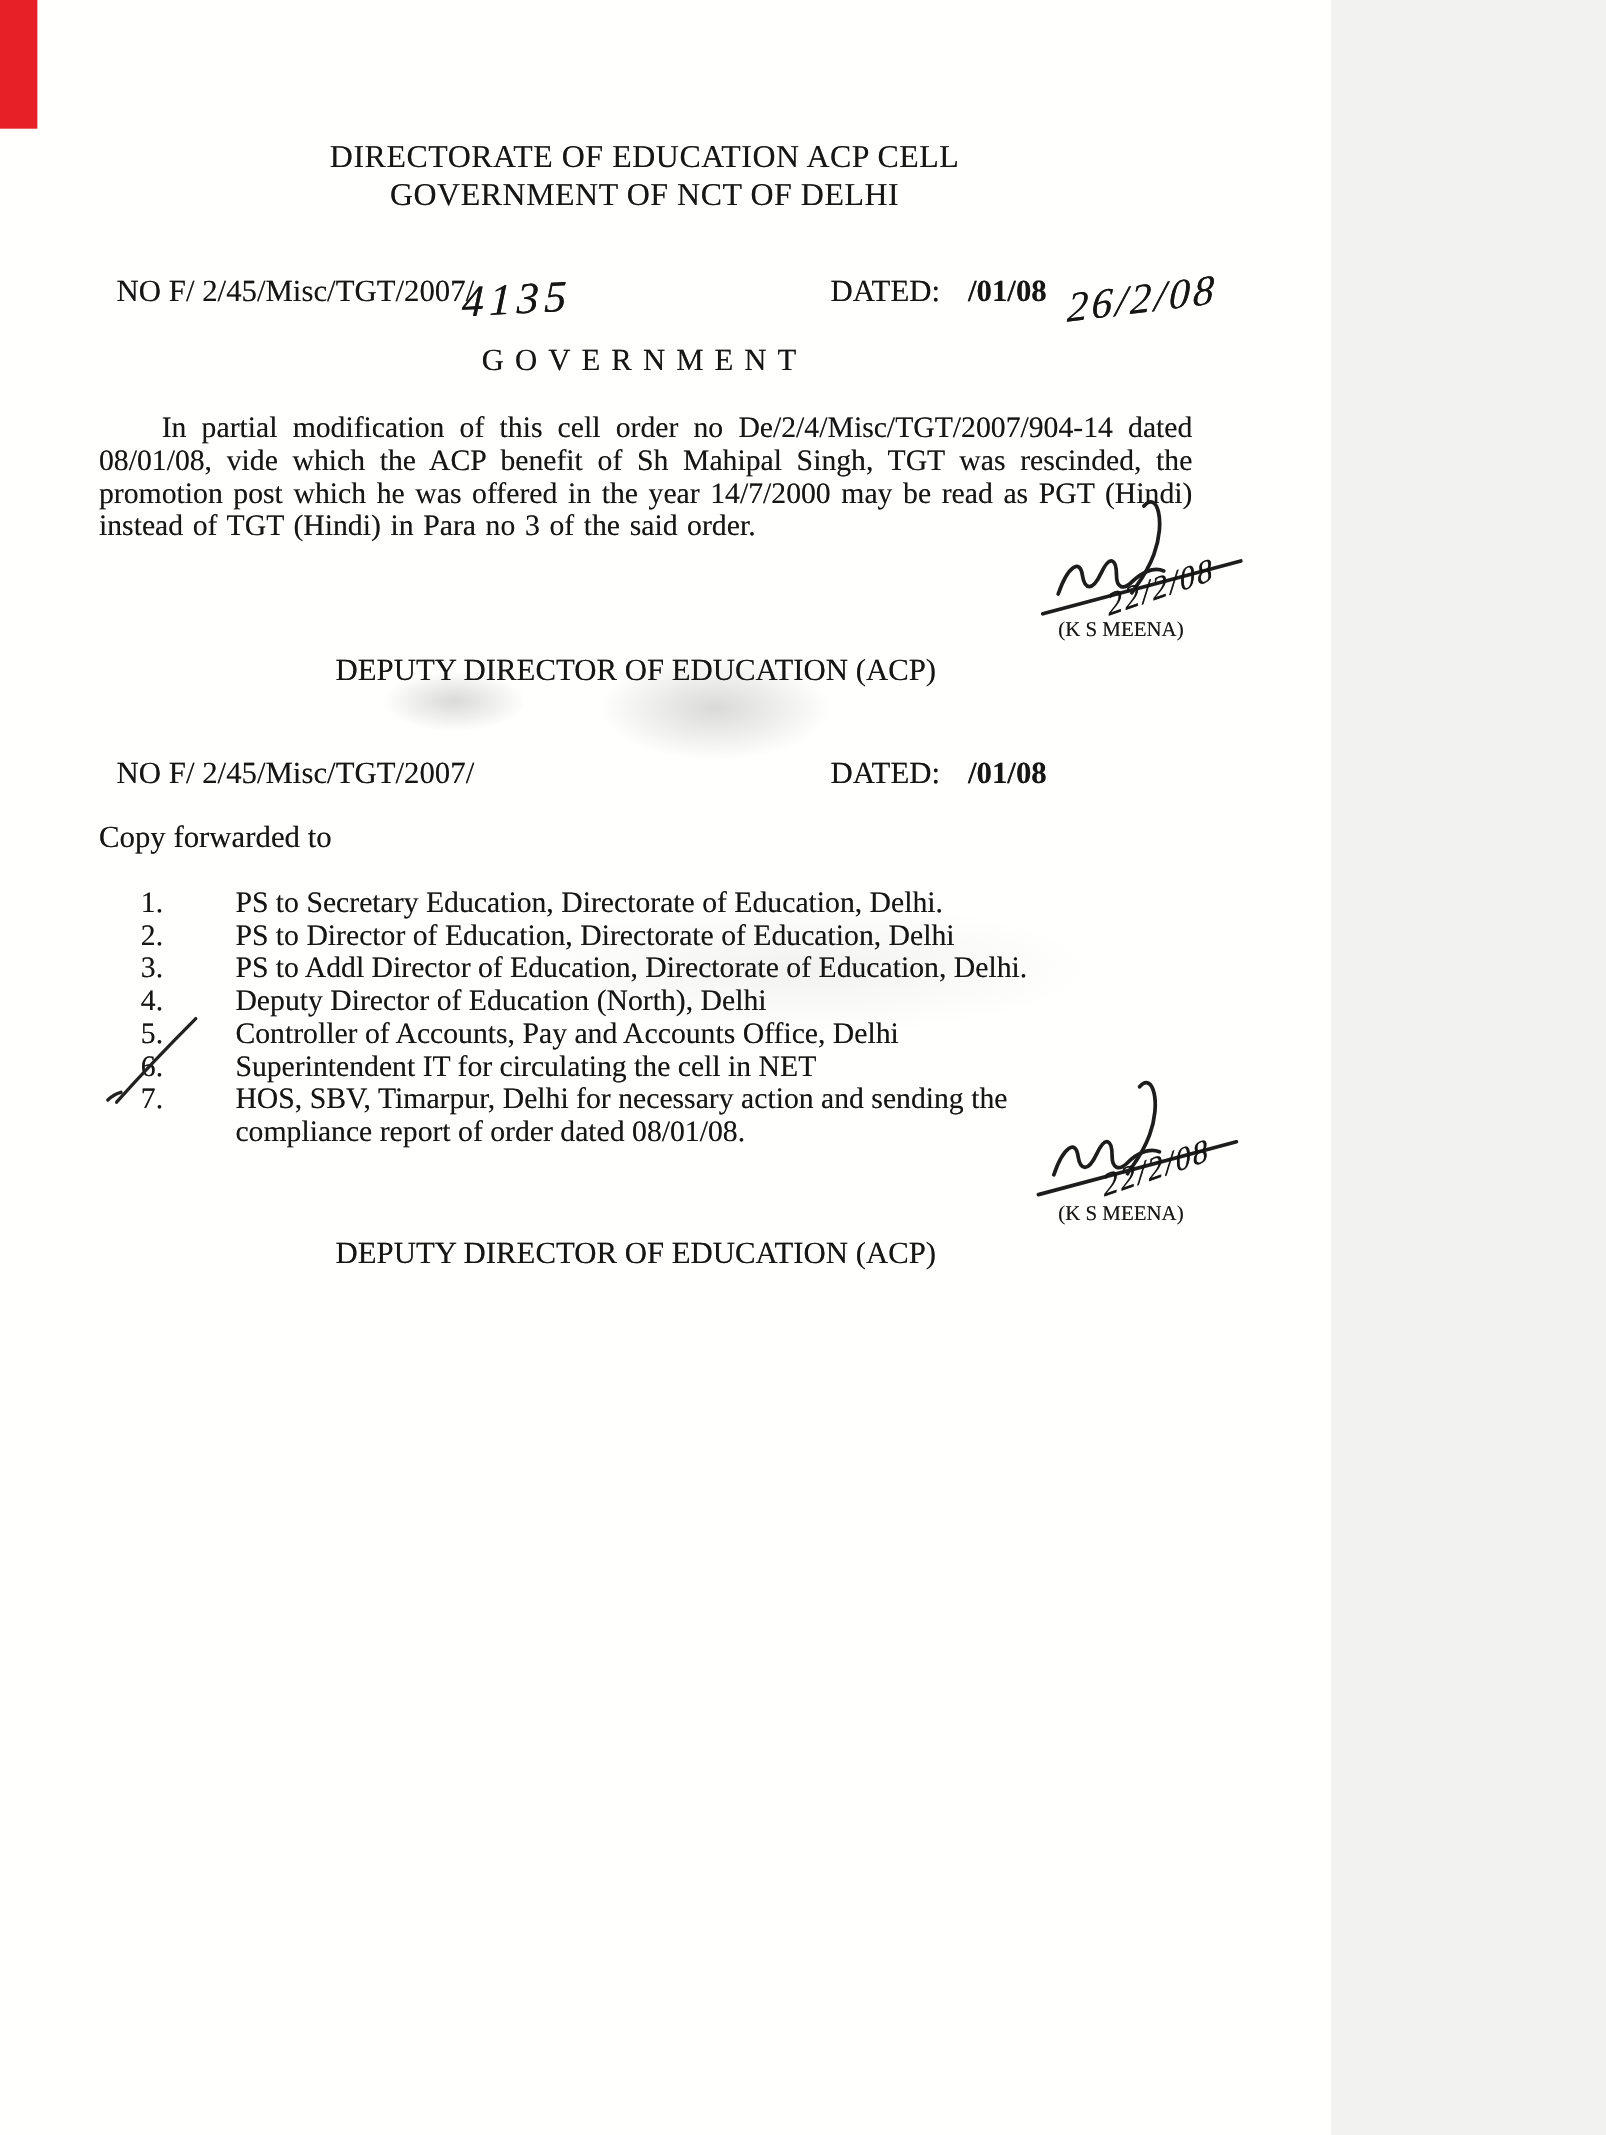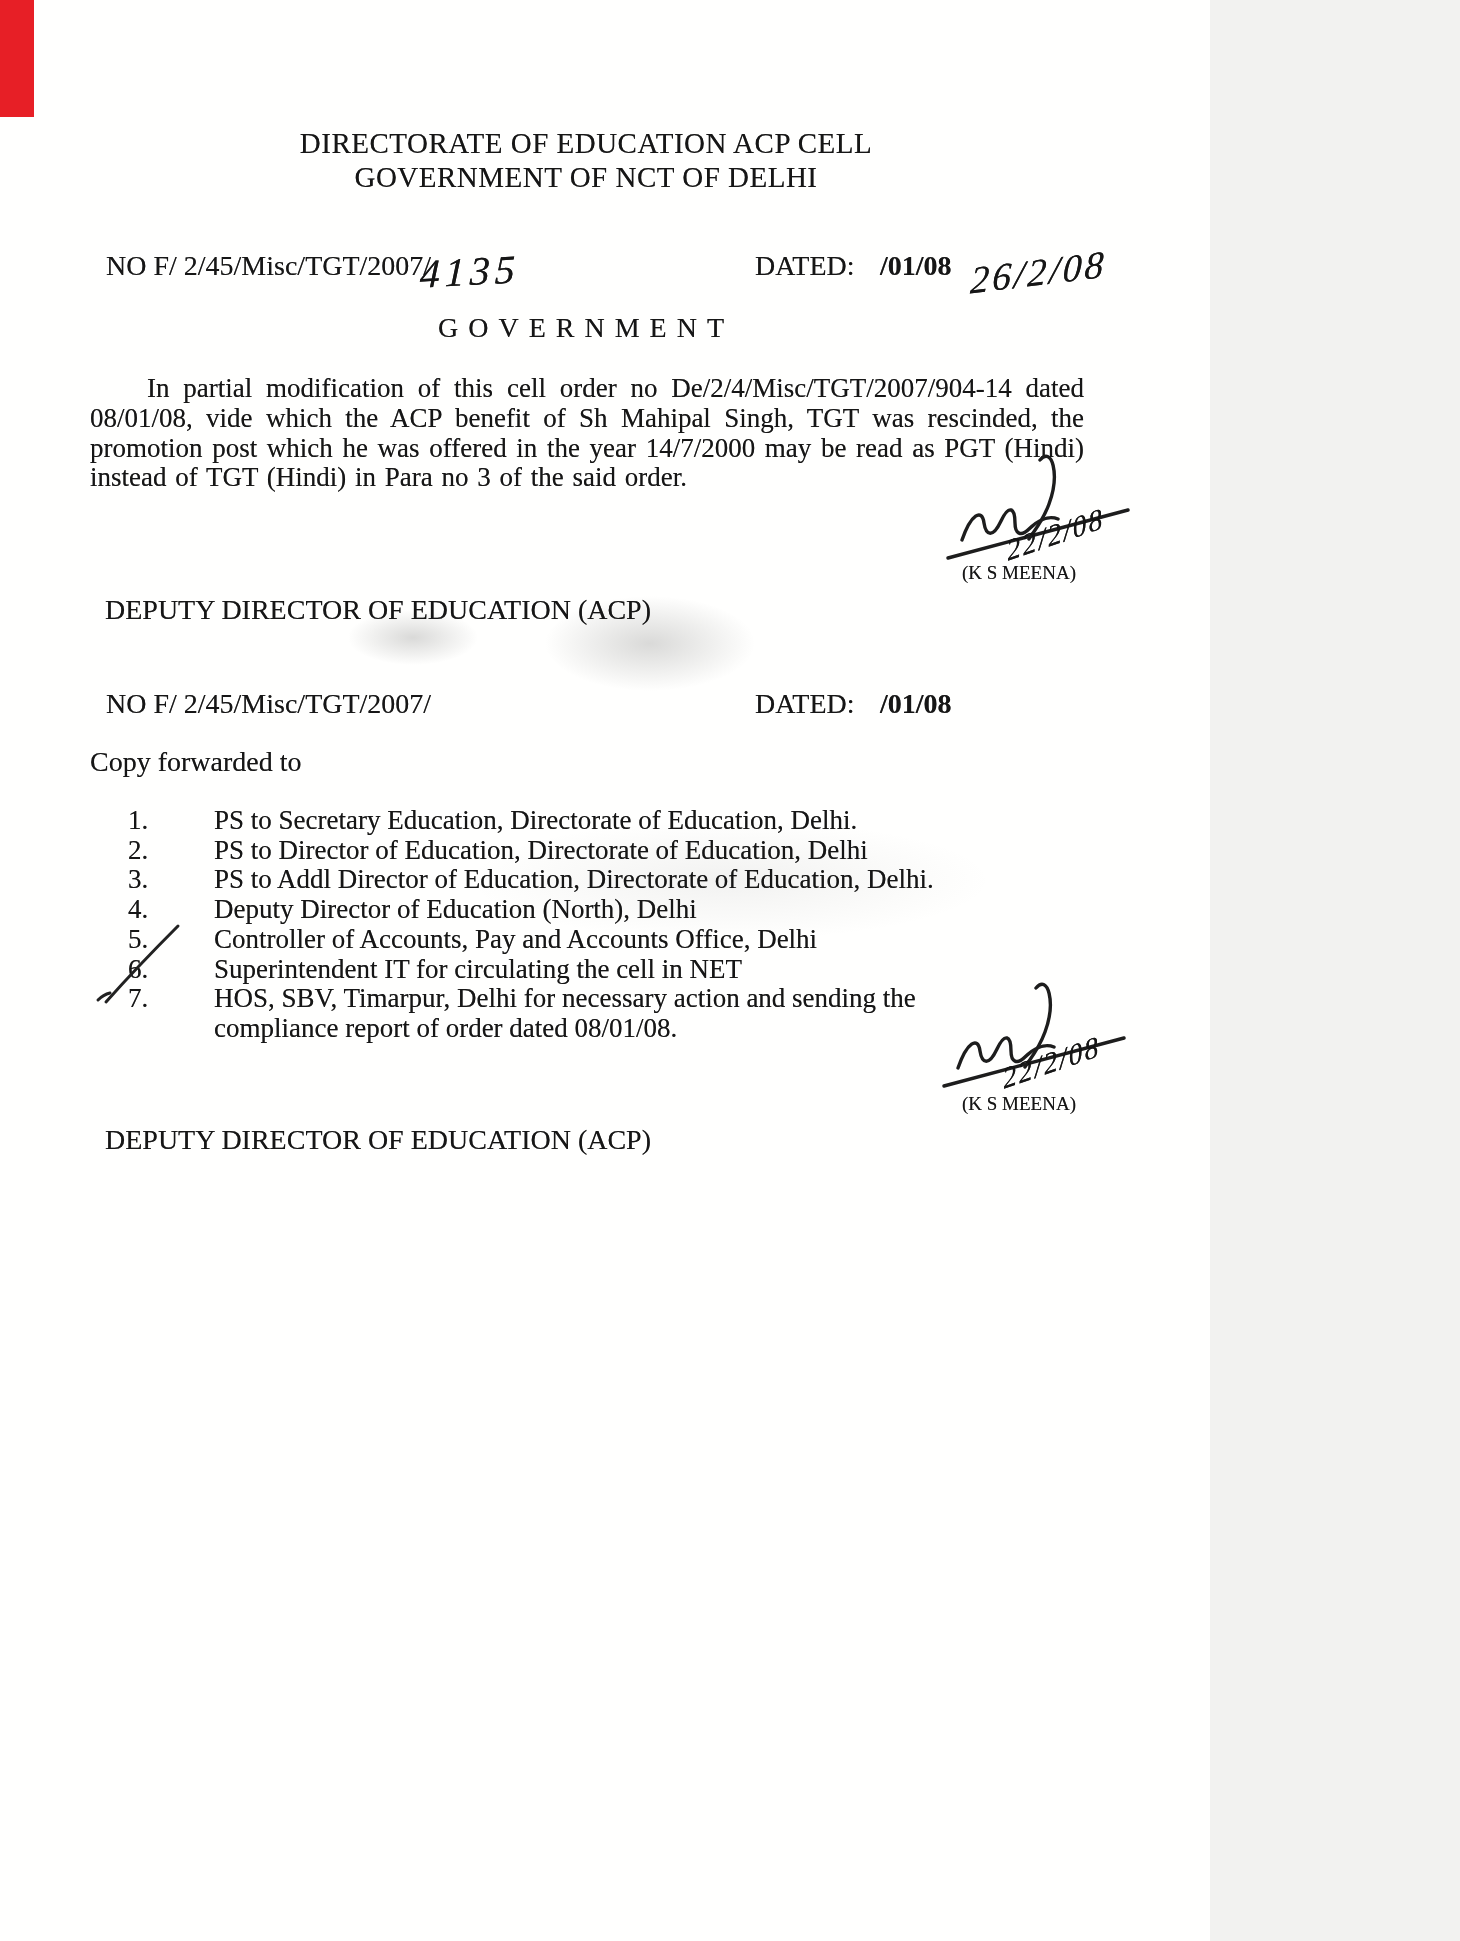--- a/index.html
+++ b/index.html
@@ -69,22 +69,22 @@
     font-size: 29px; letter-spacing: 2px;
     transform: rotate(-19deg) skewX(-12deg);
   }
   .sig-name {
     position: absolute; left: 90px; width: 992px;
     text-align: right; font-size: 19px; padding-right: 6px; box-sizing: border-box;
   }
   .sig-name-top { top: 562px; }
   .sig-name-bottom { top: 1093px; }
   .sig-title {
-    position: absolute; left: 105px; width: 992px;
-    text-align: left; font-size: 28px;
+    position: absolute; left: 82px; width: 992px;
+    text-align: center; font-size: 28px;
   }
   .sig-title-top { top: 594px; }
   .sig-title-bottom { top: 1124px; }
   .copy-heading {
     position: absolute; left: 90px; top: 746px;
     font-size: 28px;
   }
   .copy-list {
     position: absolute; left: 128px; top: 806px; width: 912px;
     font-size: 27px; line-height: 29.7px;

